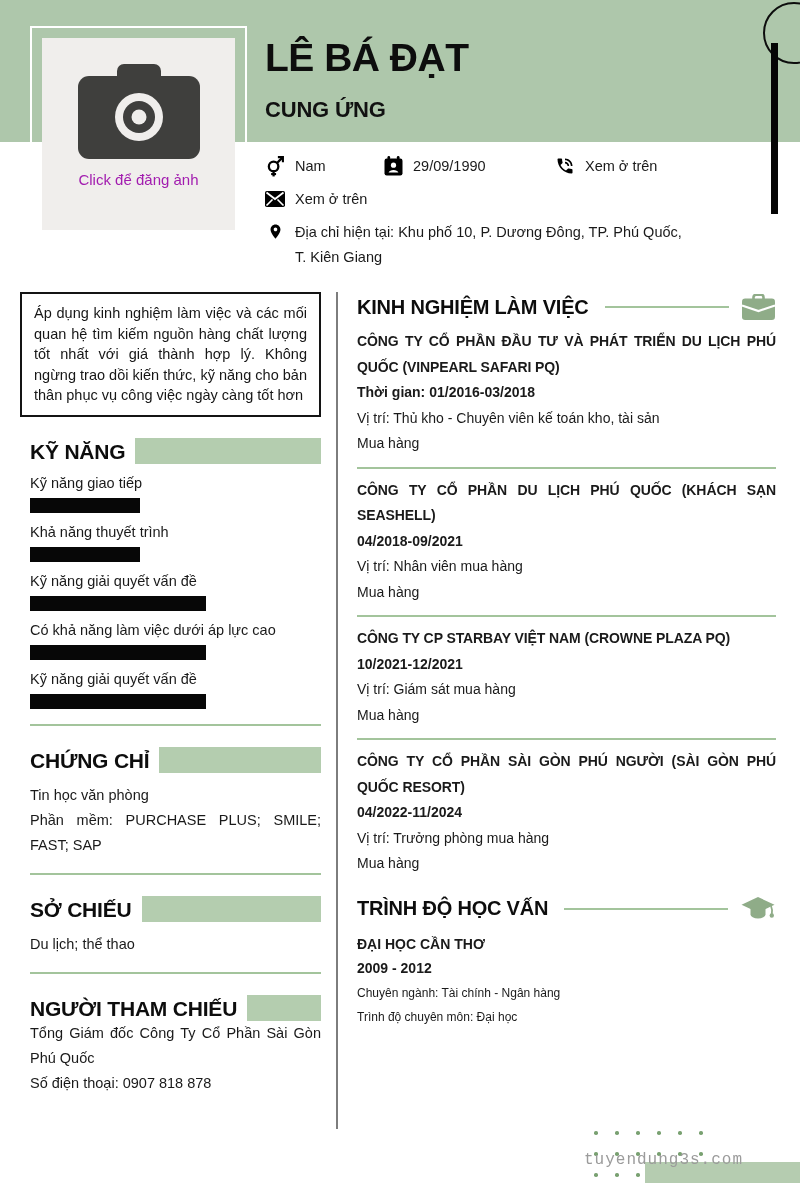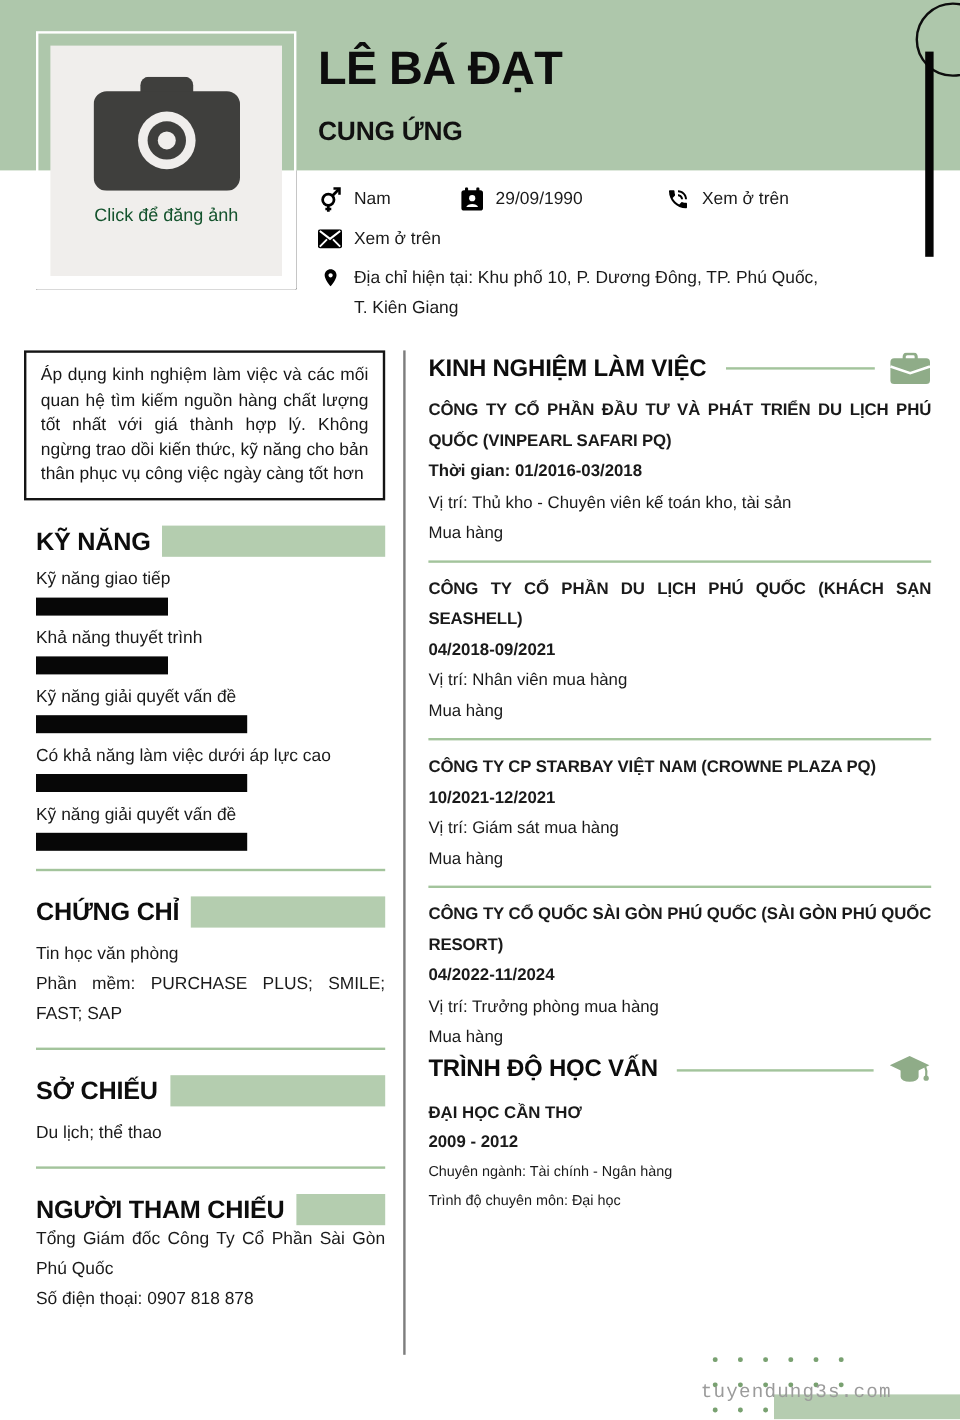--- a/index.html
+++ b/index.html
@@ -15,21 +15,21 @@
     border:2.5px solid #0d0d0d; border-radius:50%; background:transparent; }
   .decor-bar { position:absolute; left:771px; top:43px; width:7px; height:171px; background:#050505; }
 
   .photo-frame { position:absolute; left:30px; top:26px; width:217px; height:215px;
     border:2.5px solid #ffffff; }
   .photo-frame-dark { position:absolute; left:30px; top:142px; width:217px; height:99px;
     border:1.5px solid #161616; border-top:none; }
   .photo-inner { position:absolute; left:42px; top:38px; width:193px; height:192px;
     background:#f0eeec; display:flex; flex-direction:column; align-items:center; cursor:pointer; }
   .photo-inner svg { margin-top:26px; }
-  .photo-caption { margin-top:12px; font-size:15px; color:#14532d; }
+  .photo-caption { margin-top:12px; font-size:15px; color:#a21caf; }
 
   .full-name { position:absolute; left:265px; top:36px; font-size:39px; font-weight:bold;
     color:#0d0d0d; letter-spacing:-0.5px; }
   .job-title { position:absolute; left:265px; top:97px; font-size:22px; font-weight:bold;
     color:#111; letter-spacing:-0.2px; }
 
   .contact { position:absolute; left:265px; top:150px; width:520px; font-size:14.5px; }
   .c-item { position:absolute; display:flex; align-items:center; }
   .c-item .ic { width:20px; height:22px; display:flex; align-items:center; justify-content:center; }
   .c-item .lbl { margin-left:10px; white-space:nowrap; }
@@ -68,21 +68,21 @@
   .rc-heading .hicon { flex:0 0 auto; display:flex; }
 
   .job { margin-top:7px; }
   .job .j-company { font-size:14px; font-weight:bold; line-height:25.5px; text-align:justify; letter-spacing:-0.1px; }
   .job .j-period { font-size:14px; font-weight:bold; line-height:25.5px; }
   .job .j-line   { font-size:14px; line-height:25.5px; }
   .rc-divider { height:2px; background:#a3c49c; margin:10px 0 9px 0; }
   .edu-block { margin-top:8px; }
   .edu-block .e-school, .edu-block .e-period { font-size:14px; font-weight:bold; line-height:24.5px; }
   .edu-block .e-line { font-size:12px; line-height:24.5px; }
-  .rc-head-edu { }
+  .rc-head-edu { margin-top:17px; }
 
   
   .accent-rect { position:absolute; left:645px; top:1162px; width:155px; height:21px; background:#b5ccb0; }
   .watermark-bottom { position:absolute; left:584px; top:1151px; z-index:3;
     font-family:"Liberation Mono", monospace; font-size:16px; color:#9b9b9b; letter-spacing:1px; }
   .dot-grid { position:absolute; left:592px; top:1129px; width:130px; display:grid;
     grid-template-columns:repeat(6, 21px); grid-auto-rows:21px; }
   .dot-grid .dot { width:3.5px; height:3.5px; border-radius:50%; background:#79a171; margin:2px; }
 </style>
 </head>
@@ -254,21 +254,21 @@
 
     <div class="job">
       <div class="j-company">CÔNG TY CP STARBAY VIỆT NAM (CROWNE PLAZA PQ)</div>
       <div class="j-period">10/2021-12/2021</div>
       <div class="j-line">Vị trí: Giám sát mua hàng</div>
       <div class="j-line">Mua hàng</div>
     </div>
     <div class="rc-divider"></div>
 
     <div class="job">
-      <div class="j-company">CÔNG TY CỔ QUỐC SÀI GÒN PHÚ QUỐC (SÀI GÒN PHÚ QUỐC RESORT)</div>
+      <div class="j-company">CÔNG TY CỔ PHẦN SÀI GÒN PHÚ NGƯỜI (SÀI GÒN PHÚ QUỐC RESORT)</div>
       <div class="j-period">04/2022-11/2024</div>
       <div class="j-line">Vị trí: Trưởng phòng mua hàng</div>
       <div class="j-line">Mua hàng</div>
     </div>
 
     <div class="rc-heading rc-head-edu">
       <h2>TRÌNH ĐỘ HỌC VẤN</h2>
       <div class="hline"></div>
       <span class="hicon">
         <svg width="36" height="26" viewBox="0 0 36 26">

